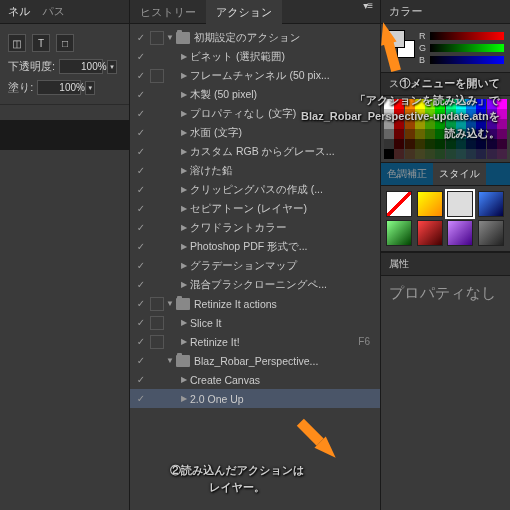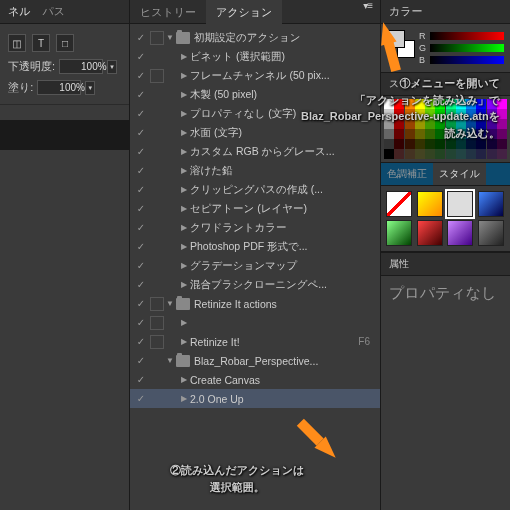--- a/index.html
+++ b/index.html
@@ -215,20 +215,21 @@
     <span class="exp">▼</span>
     <span class="folder-ico"></span>
     <span class="action-name">Retinize It actions</span>
     </div>
       <div class="action-row">
         <span class="chk on"></span>
     <span class="box" style="width:14px;margin-left:2px"></span>
     <span class="ind" style="width:14px"></span>
     <span class="exp">▶</span>
 
+    <span class="action-name">Slice It</span>
     </div>
       <div class="action-row">
         <span class="chk on"></span>
     <span class="box" style="width:14px;margin-left:2px"></span>
     <span class="ind" style="width:14px"></span>
     <span class="exp">▶</span>
 
     <span class="action-name">Retinize It!</span>
     <span class="shortcut">F6</span>
       </div>
@@ -384,14 +385,14 @@
   <div>「アクションを読み込み」で</div>
   <div>Blaz_Robar_Perspective-update.atnを</div>
   <div>読み込む。</div>
 </div>
 <div class="arrow arrow-2">
   <div class="ah"></div>
     <div class="as"></div>
 </div>
 <div class="annotation" style="left:170px;top:462px;text-align:center">
   <div>②読み込んだアクションは</div>
-  <div>選択範囲。</div>
+  <div>レイヤー。</div>
 </div>
 
 </body></html>

